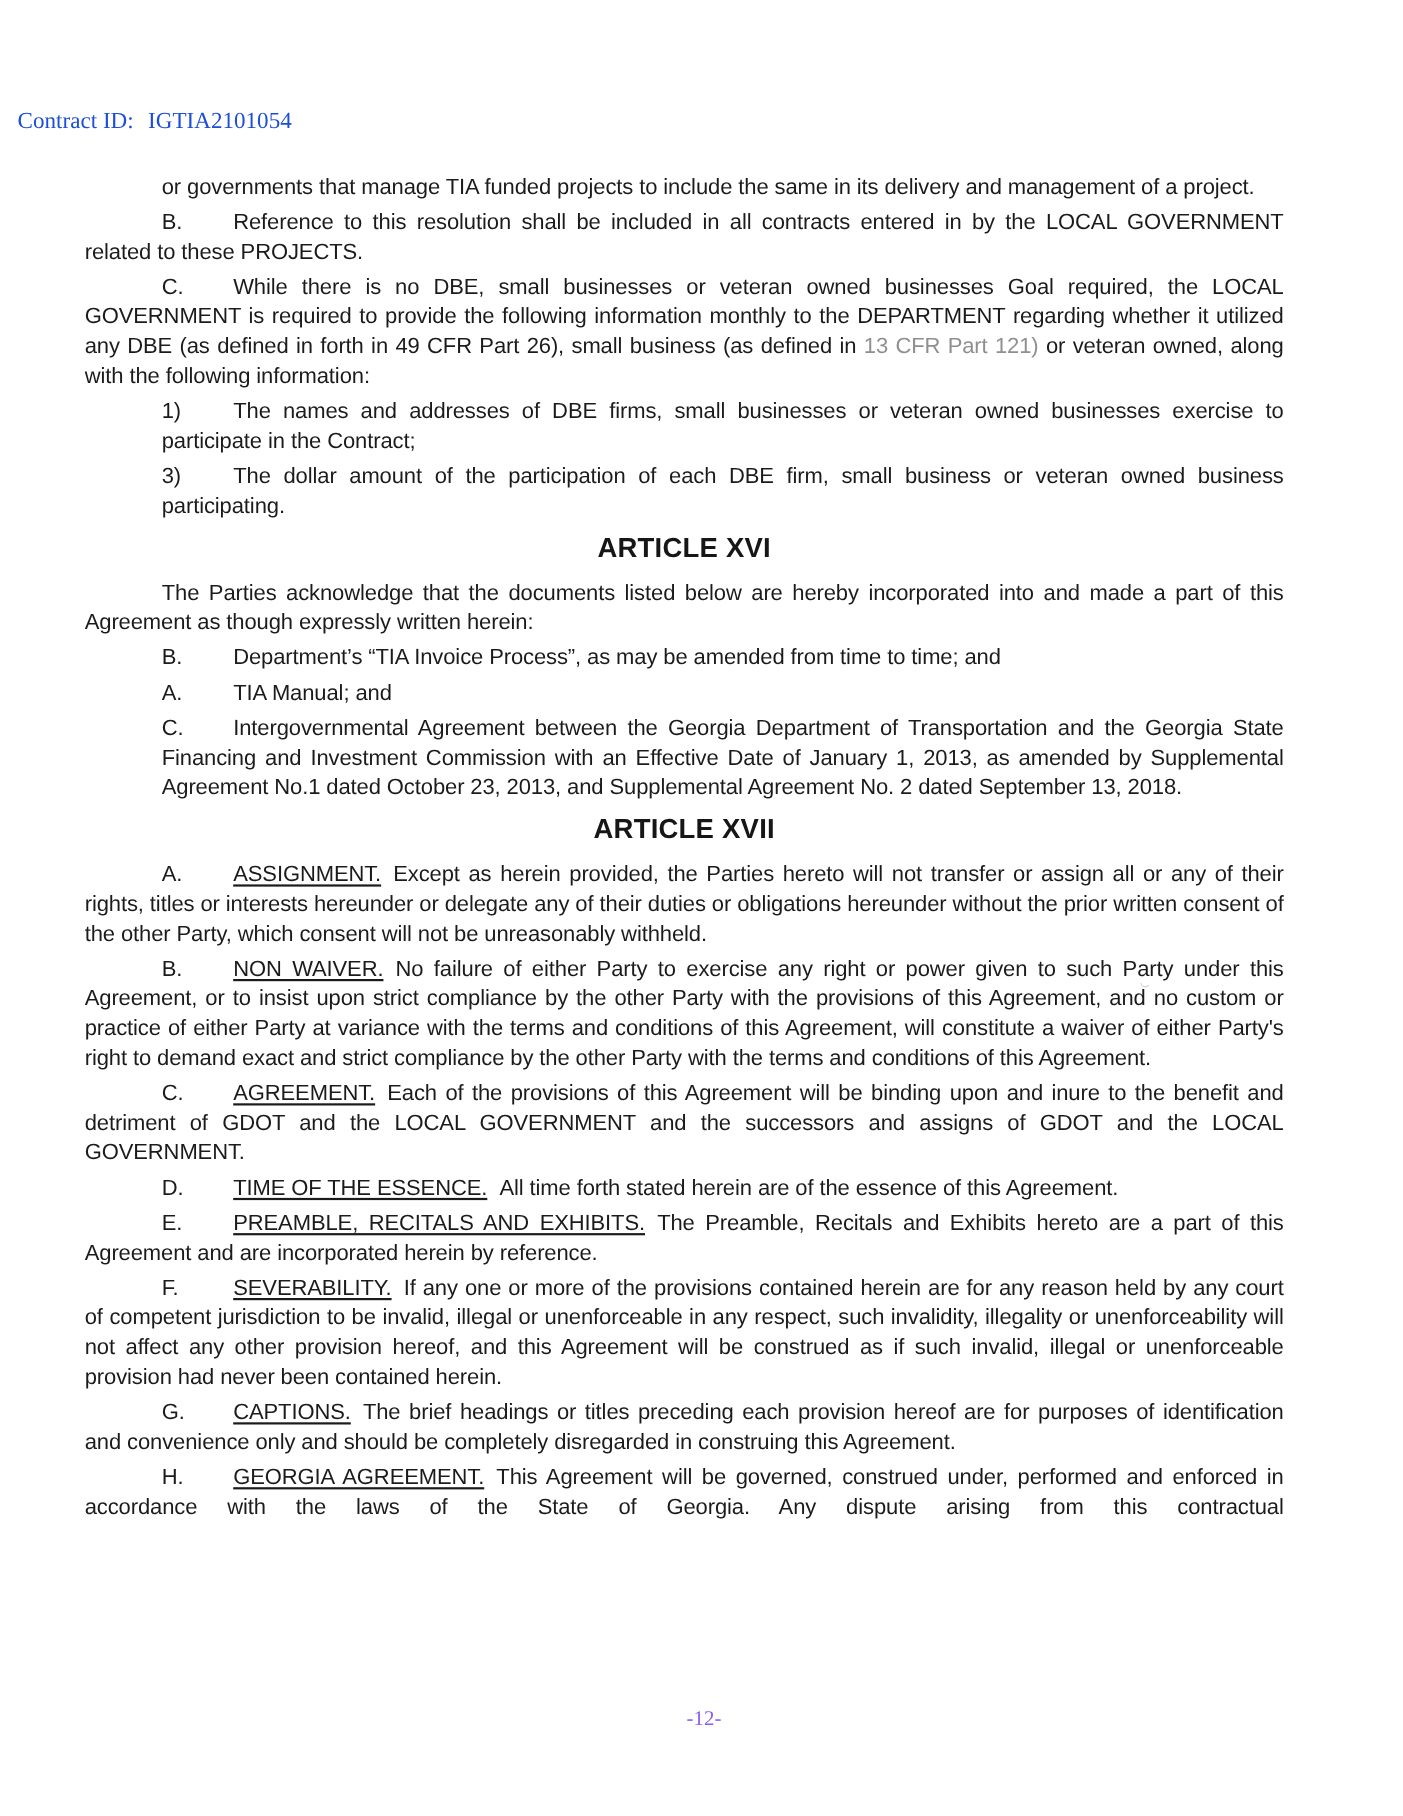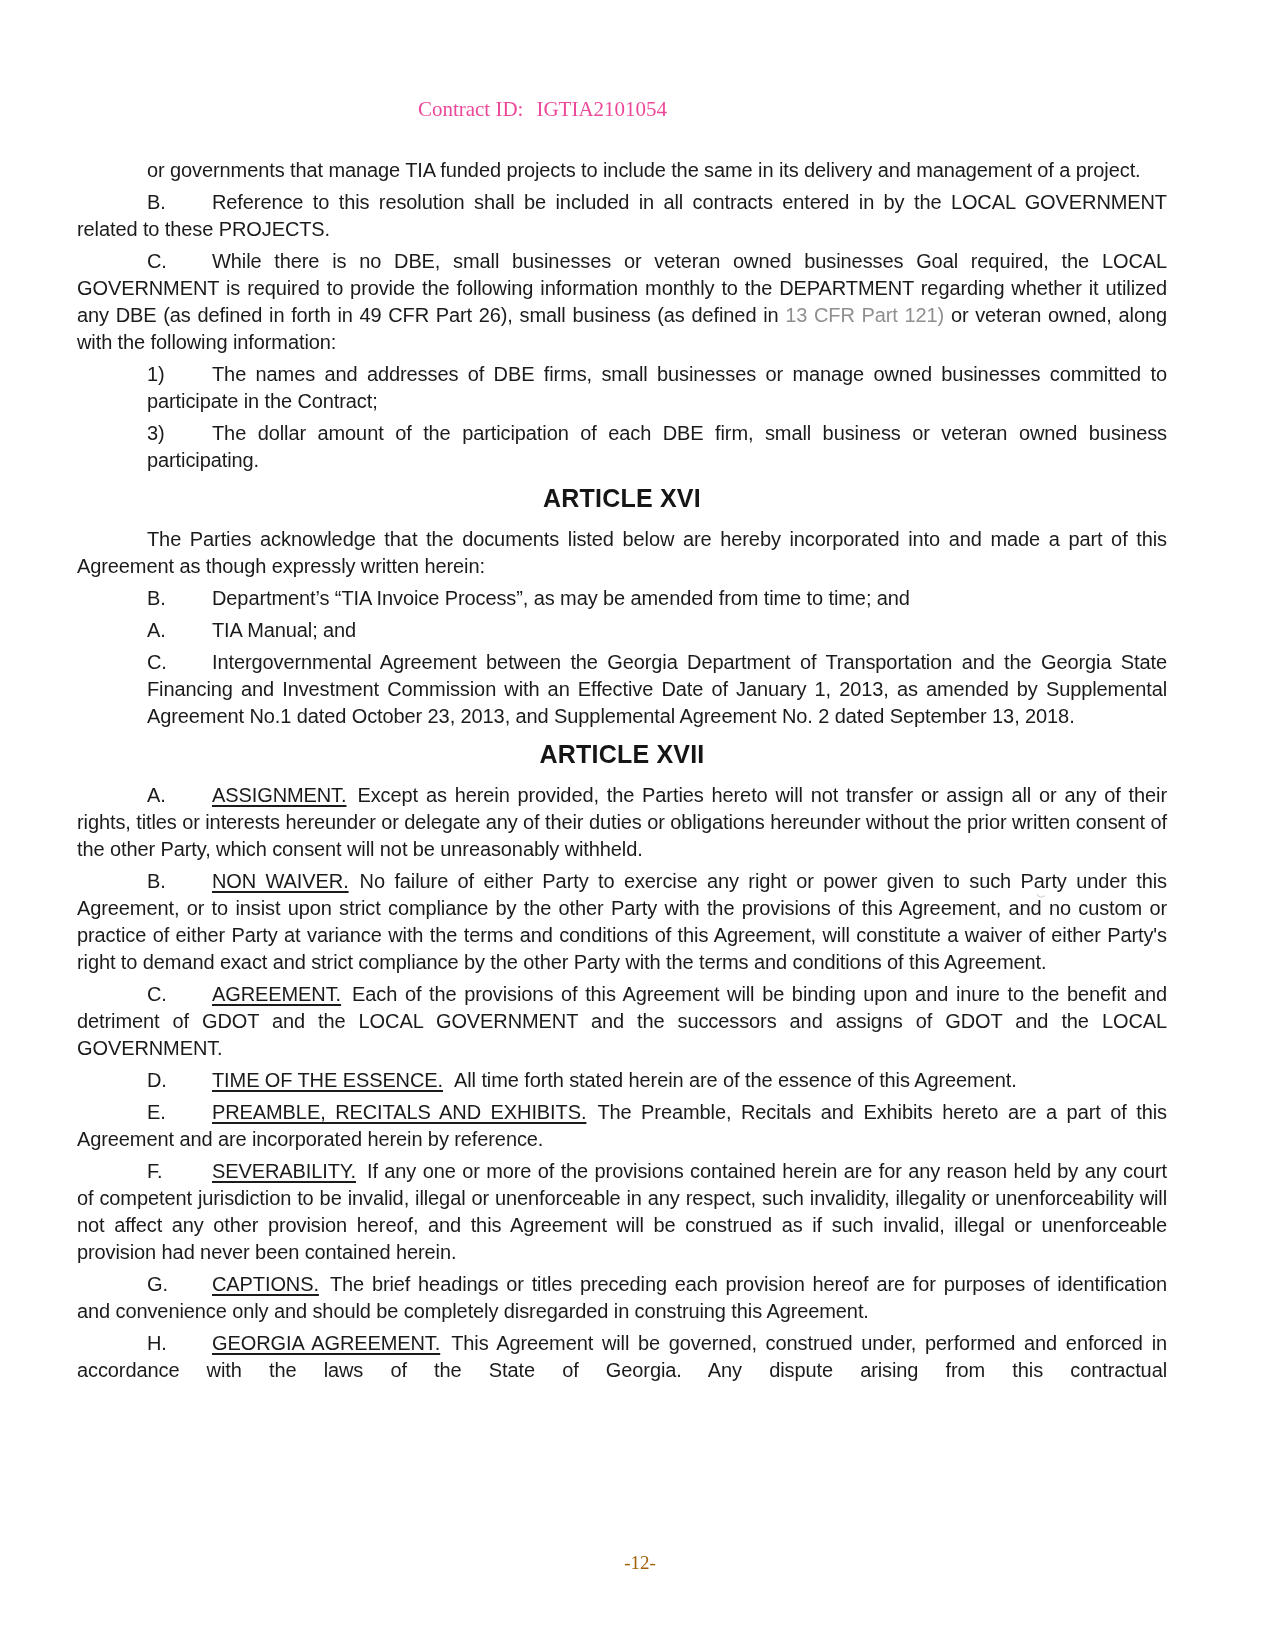--- a/index.html
+++ b/index.html
@@ -15,25 +15,26 @@
     background: #ffffff;
     color: #1b1b1b;
     font-family: "Liberation Sans", sans-serif;
     overflow: hidden;
   }
   .header {
     position: absolute;
     top: 97px;
     left: 0;
     width: 1085px;
-    text-align: center;
+    text-align: left;
     font-family: "Liberation Serif", serif;
     font-size: 21px;
-    color: #ec4899;
+    color: #1d4ed8;
     white-space: nowrap;
+    padding-left: 16px;
   }
   .header .label { margin-right: 13px; }
   .content {
     position: absolute;
     top: 157px;
     left: 77px;
     width: 1090px;
   }
   p.para {
     margin: 0 0 5px 0;
@@ -66,21 +67,21 @@
   .faded { color: #8f8f8f; }
   .justify-last { text-align-last: justify; }
   .footer {
     position: absolute;
     top: 1552px;
     left: 95px;
     width: 1090px;
     text-align: center;
     font-family: "Liberation Serif", serif;
     font-size: 19px;
-    color: #a16207;
+    color: #8b5cf6;
   }
   .artifact {
     position: absolute;
     left: 1038px;
     top: 878px;
     color: #c6c6c6;
     font-size: 15px;
     transform: rotate(14deg);
     user-select: none;
   }
@@ -95,21 +96,21 @@
   </div>
 
   <div class="content">
 
     <p class="para indent-block"><span>or governments that manage TIA funded projects to include the same in its delivery and management of a project.</span></p>
 
     <p class="para first-indent"><span class="enum">B.</span><span>Reference to this resolution shall be included in all contracts entered in by the LOCAL GOVERNMENT related to these PROJECTS.</span></p>
 
     <p class="para first-indent"><span class="enum">C.</span><span>While there is no DBE, small businesses or veteran owned businesses Goal required, the LOCAL GOVERNMENT is required to provide the following information monthly to the DEPARTMENT regarding whether it utilized any DBE (as defined in forth in 49 CFR Part 26), small business (as defined in</span> <span class="faded">13 CFR Part 121)</span> <span>or veteran owned, along with the following information:</span></p>
 
-    <p class="para indent-block"><span class="enum">1)</span><span>The names and addresses of DBE firms, small businesses or manage owned businesses committed to participate in the Contract;</span></p>
+    <p class="para indent-block"><span class="enum">1)</span><span>The names and addresses of DBE firms, small businesses or veteran owned businesses exercise to participate in the Contract;</span></p>
 
 
     <p class="para indent-block"><span class="enum">3)</span><span>The dollar amount of the participation of each DBE firm, small business or veteran owned business participating.</span></p>
 
     <h2 class="article-heading">ARTICLE XVI</h2>
 
     <p class="para first-indent"><span>The Parties acknowledge that the documents listed below are hereby incorporated into and made a part of this Agreement as though expressly written herein:</span></p>
 
     <p class="para indent-block"><span class="enum">B.</span><span>Department’s “TIA Invoice Process”, as may be amended from time to time; and</span></p>
 

